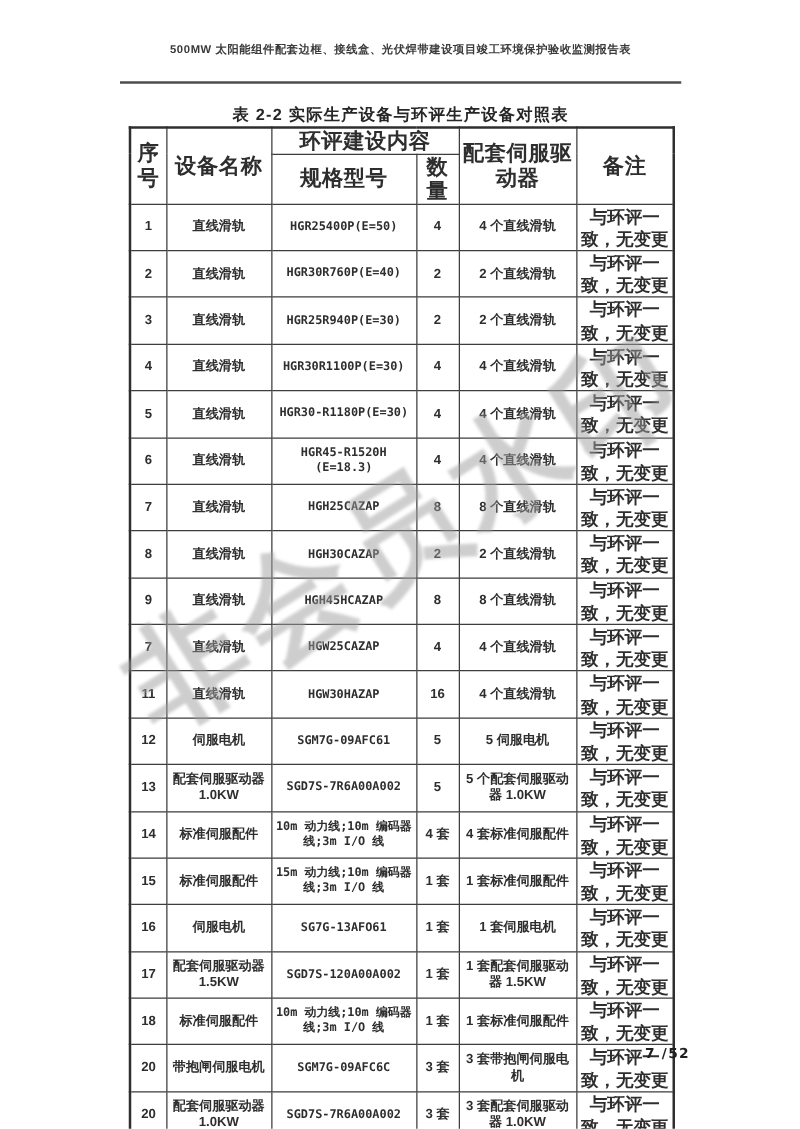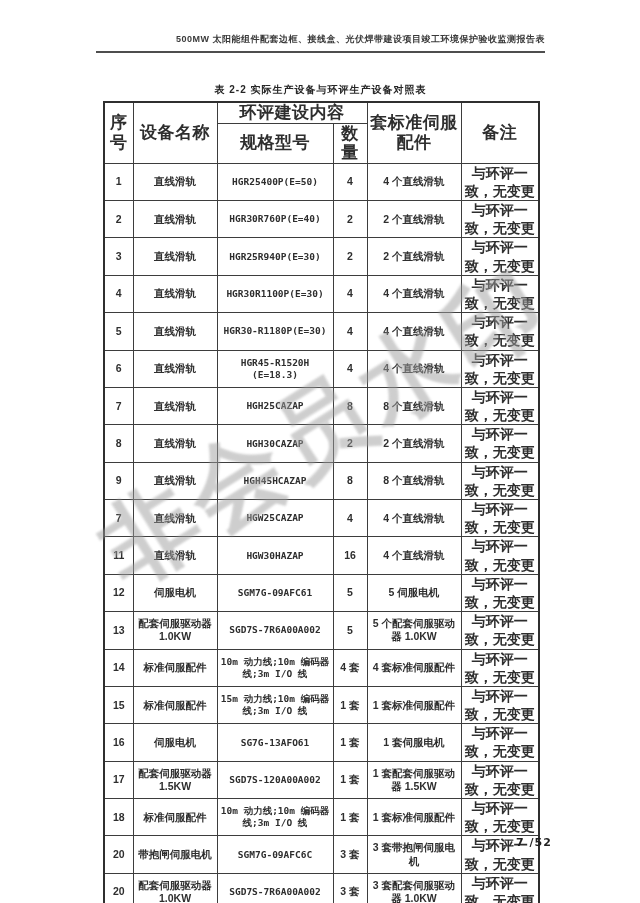--- a/index.html
+++ b/index.html
@@ -4,27 +4,27 @@
 <style>
   html,body{margin:0;padding:0;}
   body{
     width:640px;height:903px;position:relative;overflow:hidden;
     background:#ffffff;
     font-family:"Liberation Sans",sans-serif;
     color:#2e2e2e;
   }
   .doc-header{
     position:absolute;top:33px;left:96px;width:449px;
-    text-align:right;font-size:9px;font-weight:bold;letter-spacing:.5px;
-    color:#3a3a3a;border-bottom:2px solid #4e4e4e;padding-bottom:5px;
+    text-align:center;font-size:9px;font-weight:bold;letter-spacing:.5px;
+    color:#3a3a3a;border-bottom:2px solid #4e4e4e;padding-bottom:19px;
     white-space:nowrap;
   }
   .table-title{
     position:absolute;top:83px;left:103px;width:435px;
-    text-align:center;font-size:10px;font-weight:bold;letter-spacing:1px;
+    text-align:center;font-size:13px;font-weight:bold;letter-spacing:1px;
     color:#262626;
   }
   table.cmp{
     position:absolute;top:101px;left:103px;width:435px;
     border-collapse:collapse;table-layout:fixed;
     border:2px solid #2f2f2f;border-bottom-width:3px;
   }
   .cmp th,.cmp td{
     border:1.5px solid #3d3d3d;
     padding:0 2px;text-align:center;vertical-align:middle;
@@ -68,21 +68,21 @@
       <col style="width:116px">
     <col style="width:34px">
       <col style="width:94px">
       <col style="width:78px">
   </colgroup>
   <thead>
     <tr>
       <th rowspan="2">序号</th>
       <th rowspan="2">设备名称</th>
       <th colspan="2">环评建设内容</th>
-      <th rowspan="2">套标准伺服配件</th>
+      <th rowspan="2">配套伺服驱动器</th>
       <th rowspan="2">备注</th>
     </tr>
     <tr>
       <th>规格型号</th>
       <th>数量</th>
     </tr>
   </thead>
   <tbody id="table-body">
       <tr>
     <td class="c-no">1</td>

